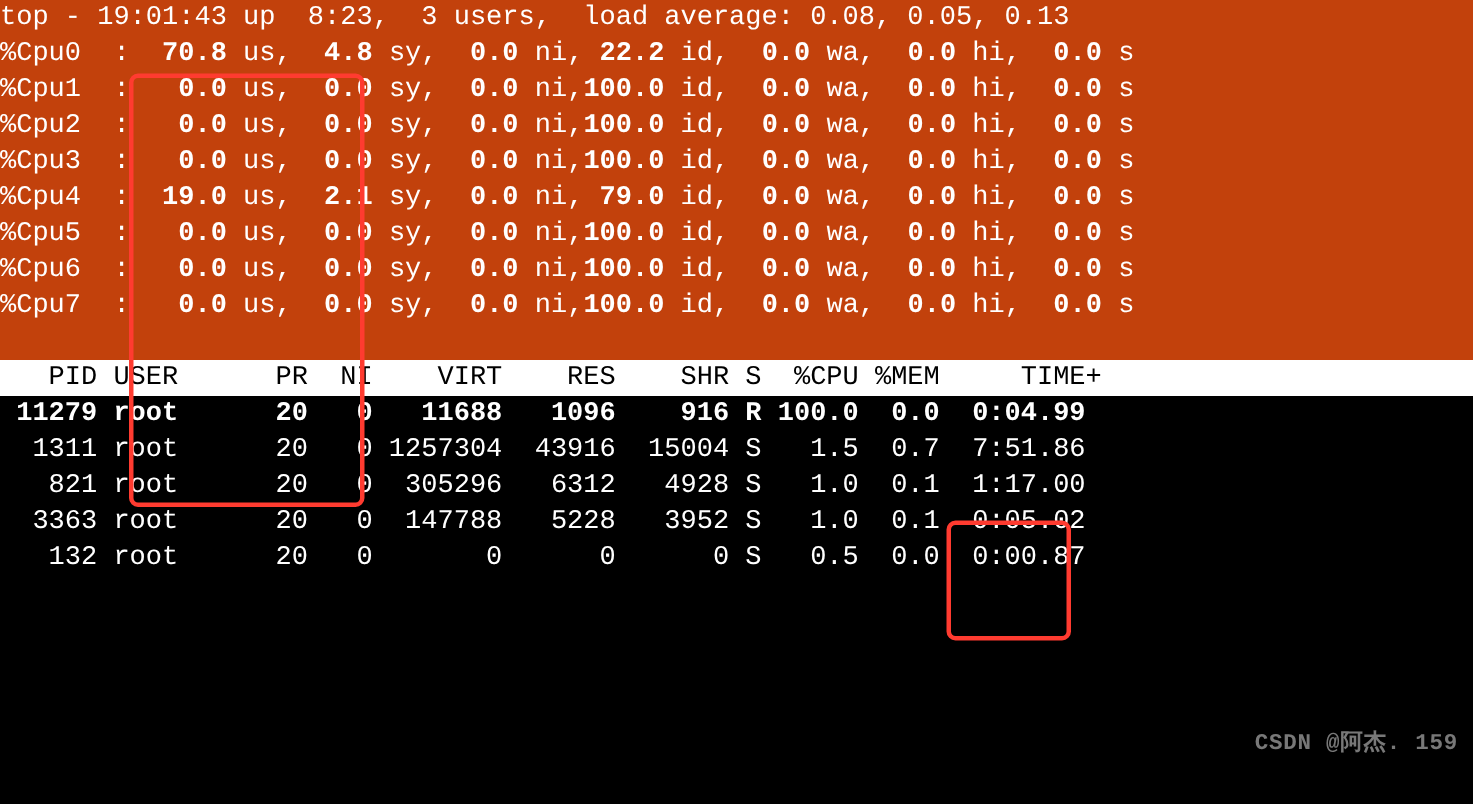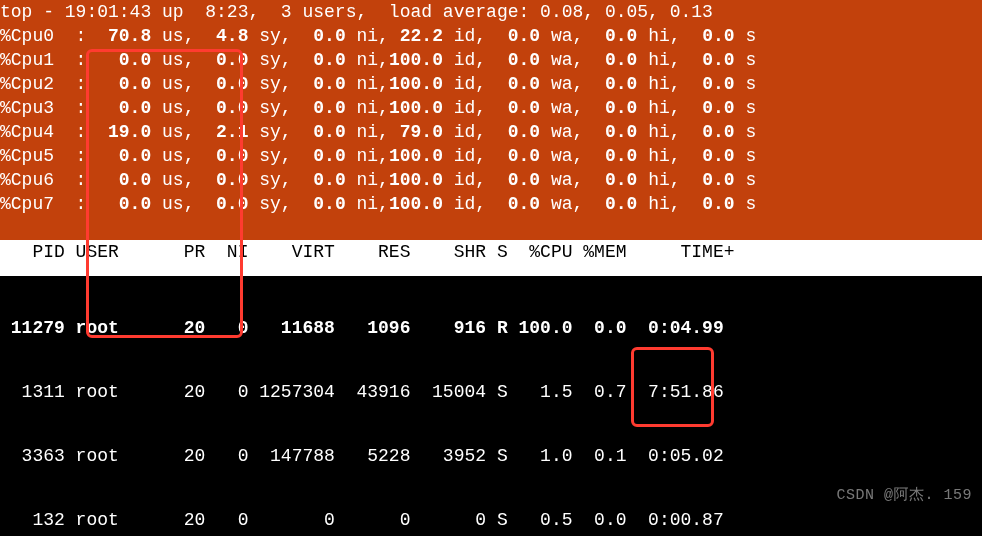--- a/index.html
+++ b/index.html
@@ -19,61 +19,62 @@
   .bold { font-weight: 700; }
   .header-row {
     background: #c2410c;
     color: #fff;
     height: 24px;
     white-space: pre;
   }
   .col-head-row {
     background: #fff;
     color: #000;
-    height: 36px;
+    height: 24px;
     white-space: pre;
   }
   .proc-row {
     height: 24px;
     white-space: pre;
-    margin-top: 40px;
   }
   .highlight-box {
     position: absolute;
     border: 3px solid #ff3b30;
     border-radius: 6px;
     background: transparent;
     pointer-events: none;
   }
   .watermark {
     position: absolute;
     right: 10px;
     bottom: 28px;
     color: rgba(200,200,200,0.6);
     font-size: 15px;
     letter-spacing: 0.5px;
+    font-weight: bold;
   }
 </style>
 </head>
 <body>
 
 <div id="terminal">
     <div class="header-row"><span>top - 19:01:43 up  8:23,  3 users,  load average: 0.08, 0.05, 0.13</span></div>
     <div class="header-row"><span>%Cpu0  : </span><span class="bold"> 70.8</span><span> us,</span><span class="bold">  4.8</span><span> sy,</span><span class="bold">  0.0</span><span> ni,</span><span class="bold"> 22.2</span><span> id,</span><span class="bold">  0.0</span><span> wa,</span><span class="bold">  0.0</span><span> hi,</span><span class="bold">  0.0</span><span> s</span></div>
     <div class="header-row"><span>%Cpu1  : </span><span class="bold">  0.0</span><span> us,</span><span class="bold">  0.0</span><span> sy,</span><span class="bold">  0.0</span><span> ni,</span><span class="bold">100.0</span><span> id,</span><span class="bold">  0.0</span><span> wa,</span><span class="bold">  0.0</span><span> hi,</span><span class="bold">  0.0</span><span> s</span></div>
     <div class="header-row"><span>%Cpu2  : </span><span class="bold">  0.0</span><span> us,</span><span class="bold">  0.0</span><span> sy,</span><span class="bold">  0.0</span><span> ni,</span><span class="bold">100.0</span><span> id,</span><span class="bold">  0.0</span><span> wa,</span><span class="bold">  0.0</span><span> hi,</span><span class="bold">  0.0</span><span> s</span></div>
     <div class="header-row"><span>%Cpu3  : </span><span class="bold">  0.0</span><span> us,</span><span class="bold">  0.0</span><span> sy,</span><span class="bold">  0.0</span><span> ni,</span><span class="bold">100.0</span><span> id,</span><span class="bold">  0.0</span><span> wa,</span><span class="bold">  0.0</span><span> hi,</span><span class="bold">  0.0</span><span> s</span></div>
     <div class="header-row"><span>%Cpu4  : </span><span class="bold"> 19.0</span><span> us,</span><span class="bold">  2.1</span><span> sy,</span><span class="bold">  0.0</span><span> ni,</span><span class="bold"> 79.0</span><span> id,</span><span class="bold">  0.0</span><span> wa,</span><span class="bold">  0.0</span><span> hi,</span><span class="bold">  0.0</span><span> s</span></div>
     <div class="header-row"><span>%Cpu5  : </span><span class="bold">  0.0</span><span> us,</span><span class="bold">  0.0</span><span> sy,</span><span class="bold">  0.0</span><span> ni,</span><span class="bold">100.0</span><span> id,</span><span class="bold">  0.0</span><span> wa,</span><span class="bold">  0.0</span><span> hi,</span><span class="bold">  0.0</span><span> s</span></div>
     <div class="header-row"><span>%Cpu6  : </span><span class="bold">  0.0</span><span> us,</span><span class="bold">  0.0</span><span> sy,</span><span class="bold">  0.0</span><span> ni,</span><span class="bold">100.0</span><span> id,</span><span class="bold">  0.0</span><span> wa,</span><span class="bold">  0.0</span><span> hi,</span><span class="bold">  0.0</span><span> s</span></div>
     <div class="header-row"><span>%Cpu7  : </span><span class="bold">  0.0</span><span> us,</span><span class="bold">  0.0</span><span> sy,</span><span class="bold">  0.0</span><span> ni,</span><span class="bold">100.0</span><span> id,</span><span class="bold">  0.0</span><span> wa,</span><span class="bold">  0.0</span><span> hi,</span><span class="bold">  0.0</span><span> s</span></div>
     <div class="header-row">&nbsp;</div>
     <div class="col-head-row"><span>   PID USER      PR  NI    VIRT    RES    SHR S  %CPU %MEM     TIME+ </span></div>
     <div class="proc-row"><span class="bold"> 11279 root      20   0   11688   1096    916 R 100.0  0.0  0:04.99</span></div>
     <div class="proc-row"><span>  1311 root      20   0 1257304  43916  15004 S   1.5  0.7  7:51.86</span></div>
+    <div class="proc-row"><span>   821 root      20   0  305296   6312   4928 S   1.0  0.1  1:17.00</span></div>
     <div class="proc-row"><span>  3363 root      20   0  147788   5228   3952 S   1.0  0.1  0:05.02</span></div>
     <div class="proc-row"><span>   132 root      20   0       0      0      0 S   0.5  0.0  0:00.87</span></div>
   </div>
 
 <div class="highlight-box" id="box-left" style="left: 86px; top: 49px; width: 151px; height: 283px;"></div>
 <div class="highlight-box" id="box-right" style="left: 631px; top: 347px; width: 77px; height: 74px;"></div>
 
 <div class="watermark">CSDN @阿杰. 159</div>
 
 </body></html>

